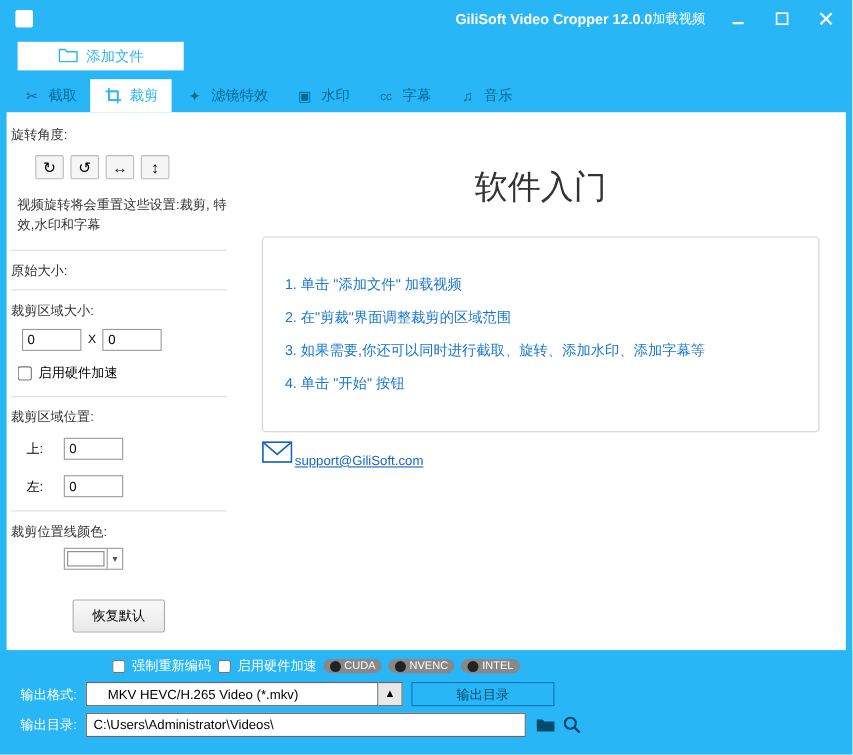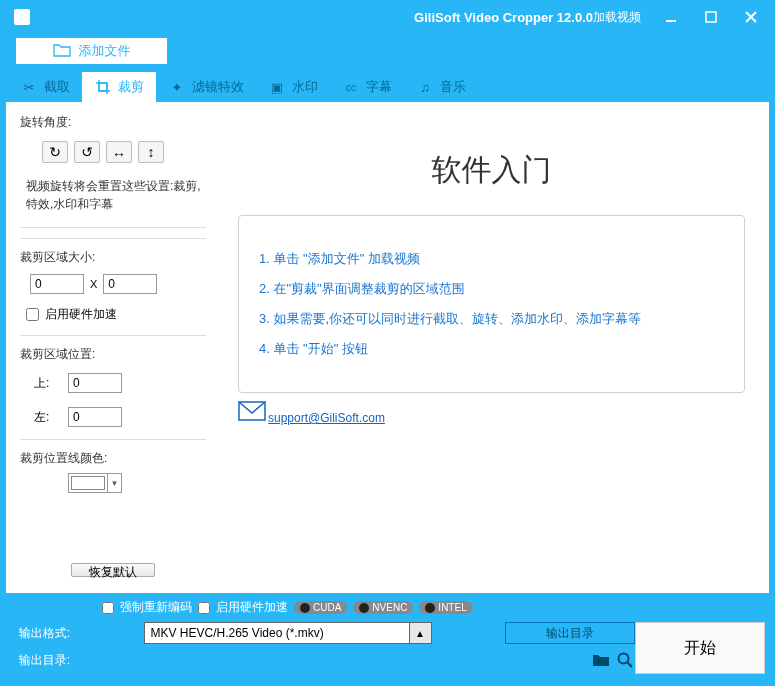--- a/index.html
+++ b/index.html
@@ -15,55 +15,55 @@
 
 .toolbar-row { height: 34px; display: flex; align-items: center; padding-left: 16px; }
 .add-btn { background: #fff; color: #29b6f6; width: 151px; height: 26px; display: flex; align-items: center; justify-content: center; gap: 8px; font-size: 13px; cursor: pointer; }
 
 .tabs { height: 34px; display: flex; align-items: flex-end; padding-left: 8px; gap: 0; }
 .tab { display: flex; align-items: center; gap: 6px; padding: 6px 12px; font-size: 13px; color: #006a96; cursor: pointer; }
 .tab.active { background: #fff; color: #29b6f6; }
 .tab-icon { width: 18px; height: 18px; display: flex; align-items: center; justify-content: center; }
 
 .main-area { flex: 1; background: #fff; margin: 0 6px 0 6px; display: flex; position: relative; }
-.sidebar { width: 208px; border-right: 0; padding: 10px 8px 8px 14px; display: flex; flex-direction: column; gap: 6px; font-size: 12px; }
+.sidebar { width: 208px; border-right: 0; padding: 10px 8px 8px 4px; display: flex; flex-direction: column; gap: 6px; font-size: 12px; }
 .sidebar .sect-label { font-size: 12px; color: #333; margin-top: 2px; }
 .rotate-btns { display: flex; gap: 6px; margin: 4px 0 4px 22px; }
 .icon-btn { width: 26px; height: 22px; border: 1px solid #bbb; background: #f5f5f5; display: flex; align-items: center; justify-content: center; cursor: pointer; border-radius: 2px; font-size:14px; }
 .helptext { font-size: 12px; color: #333; line-height: 1.5; margin: 4px 0 6px 6px; }
 .hr { border-top: 1px solid #ddd; margin: 2px 0; }
 .row { display: flex; align-items: center; gap: 6px; margin: 2px 0 2px 10px; }
 .num-input { width: 54px; height: 20px; border: 1px solid #999; font-size: 12px; padding: 0 4px; }
 .xlabel { font-size: 11px; }
 .chk { display: flex; align-items: center; gap: 6px; margin: 4px 0 4px 6px; }
 .chk input { width: 13px; height: 13px; }
 .pos-row { display: flex; align-items: center; gap: 8px; margin: 4px 0 4px 14px; }
 .pos-row .lbl { width: 26px; font-size: 12px; }
 .color-sel { width: 54px; height: 20px; border: 1px solid #999; background: #fff; display: flex; align-items: center; margin-left: 48px; }
 .color-swatch { width: 34px; height: 14px; margin: 0 2px; border: 1px solid #888; background: #fff; }
 .color-arrow { width: 14px; height: 18px; border-left: 1px solid #999; display: flex; align-items: center; justify-content: center; font-size: 9px; color:#555;}
-.reset-btn { margin-top: auto; width: 84px; height: 14px; border: 1px solid #aaa; background: linear-gradient(#fafafa,#e8e8e8); font-size: 12px; align-self: center; cursor: pointer; margin-bottom: 8px; border-radius:2px;}
+.reset-btn { margin-top: auto; width: 84px; height: 30px; border: 1px solid #aaa; background: linear-gradient(#fafafa,#e8e8e8); font-size: 12px; align-self: center; cursor: pointer; margin-bottom: 8px; border-radius:2px;}
 
 .content { flex: 1; padding: 20px 24px 10px 24px; display: flex; flex-direction: column; }
 .content-title { font-size: 30px; color: #333; text-align: center; margin: 28px 0 24px 0; font-weight: normal; }
 .steps-box { border: 1px solid #d0d0d0; border-radius: 4px; padding: 22px 20px; }
 .steps-box .step { color: #1976d2; font-size: 13px; margin: 12px 0; }
 .support-row { display: flex; flex-direction: row; align-items: flex-end; margin-top: 8px; gap: 2px; }
 .mail-icon { color: #1565c0; }
 .support-link { color: #1565c0; font-size: 12px; text-decoration: underline; cursor: pointer; }
 
 .bottom-bar { background: #29b6f6; padding: 6px 10px 10px 10px; font-size: 12px; }
 .opt-row { display: flex; align-items: center; gap: 6px; color: #fff; margin-bottom: 6px; margin-left: 92px; }
 .opt-row .chip { background: #888; color: #fff; padding: 1px 6px; border-radius: 8px; font-size: 10px; display: flex; align-items: center; gap: 3px; }
 .chip .dot{width:10px;height:10px;border-radius:50%;background:#222;display:inline-block;}
 .opt-row input[type=checkbox] { width: 12px; height: 12px; }
-.row2 { display: flex; align-items: center; gap: 8px; margin-bottom: 6px; justify-content: space-between; }
+.row2 { display: flex; align-items: center; gap: 8px; margin-bottom: 6px; }
 .blabel { color: #fff; width: 60px; text-align: right; }
 .format-sel { flex: 0 0 288px; display: flex; }
-.format-sel .sel-text { flex: 1; background: #fff; border: 1px solid #666; padding: 3px 6px; font-size: 12px; }
+.format-sel .sel-text { flex: 1; background: #fff; border: 1px solid #666; padding: 3px 19px; font-size: 12px; }
 .format-sel .sel-btn { width: 22px; background: #e8e8e8; border: 1px solid #666; border-left: none; display: flex; align-items: center; justify-content: center; cursor: pointer; font-size:10px; }
 .out-set-btn { width: 130px; height: 22px; border: 1px solid #0277bd; background: #29b6f6; color: #004a6b; font-size: 12px; cursor: pointer; text-align:center; }
 .start-btn { margin-left: auto; width: 130px; height: 52px; background: #fafafa; border: 1px solid #ccc; font-size: 16px; cursor: pointer; display: flex; align-items: center; justify-content: center; }
 .dir-input { flex: 0 0 400px; background: #fff; border: 1px solid #666; padding: 3px 6px; font-size: 12px; }
 .dir-icons { display: flex; gap: 4px; align-items: center; }
 .dir-icons .ibtn { width: 20px; height: 20px; display: flex; align-items: center; justify-content: center; cursor: pointer; color: #004a6b; }
 .bottom-grid { display:flex; }
 .bottom-left { flex:1; }
 </style>
 </head>
@@ -142,20 +142,21 @@
     <div class="sidebar">
       <div class="sect-label">旋转角度:</div>
       <div class="rotate-btns">
         <div class="icon-btn">↻</div>
         <div class="icon-btn">↺</div>
         <div class="icon-btn">↔</div>
         <div class="icon-btn">↕</div>
       </div>
       <div class="helptext">视频旋转将会重置这些设置:裁剪, 特效,水印和字幕</div>
       <div class="hr"></div>
+      <div class="sect-label">原始大小:</div>
       <div class="hr"></div>
       <div class="sect-label">裁剪区域大小:</div>
       <div class="row">
         <input class="num-input" value="0" style="">
         <span class="xlabel">X</span>
         <input class="num-input" value="0" style="">
       </div>
       <label class="chk">
         <input type="checkbox" style="">
         <span>启用硬件加速</span>
@@ -221,31 +222,31 @@
         <div class="row2">
           <span class="blabel">输出格式:</span>
           <div class="format-sel">
             <div class="sel-text">MKV HEVC/H.265 Video (*.mkv)</div>
             <div class="sel-btn">▲</div>
           </div>
           <button class="out-set-btn">输出目录</button>
         </div>
         <div class="row2">
           <span class="blabel">输出目录:</span>
+          <input class="dir-input" value="C:\Users\Administrator\Videos\" style="">
           <div class="dir-icons">
             <span class="ibtn">
                 <svg width="18" height="14">
                   <path d="M1 2h5l2 2h9v9H1z" fill="#004a6b"></path>
                 </svg>
               </span>
             <span class="ibtn">
                 <svg width="16" height="16">
                   <circle cx="6.5" cy="6.5" r="5" fill="none" stroke="#004a6b" stroke-width="2"></circle>
                   <line x1="10" y1="10" x2="15" y2="15" stroke="#004a6b" stroke-width="2"></line>
                 </svg>
               </span>
           </div>
         </div>
       </div>
-      <button class="start-btn">开始</button>
     </div>
   </div>
 </div>
 
 </body></html>

